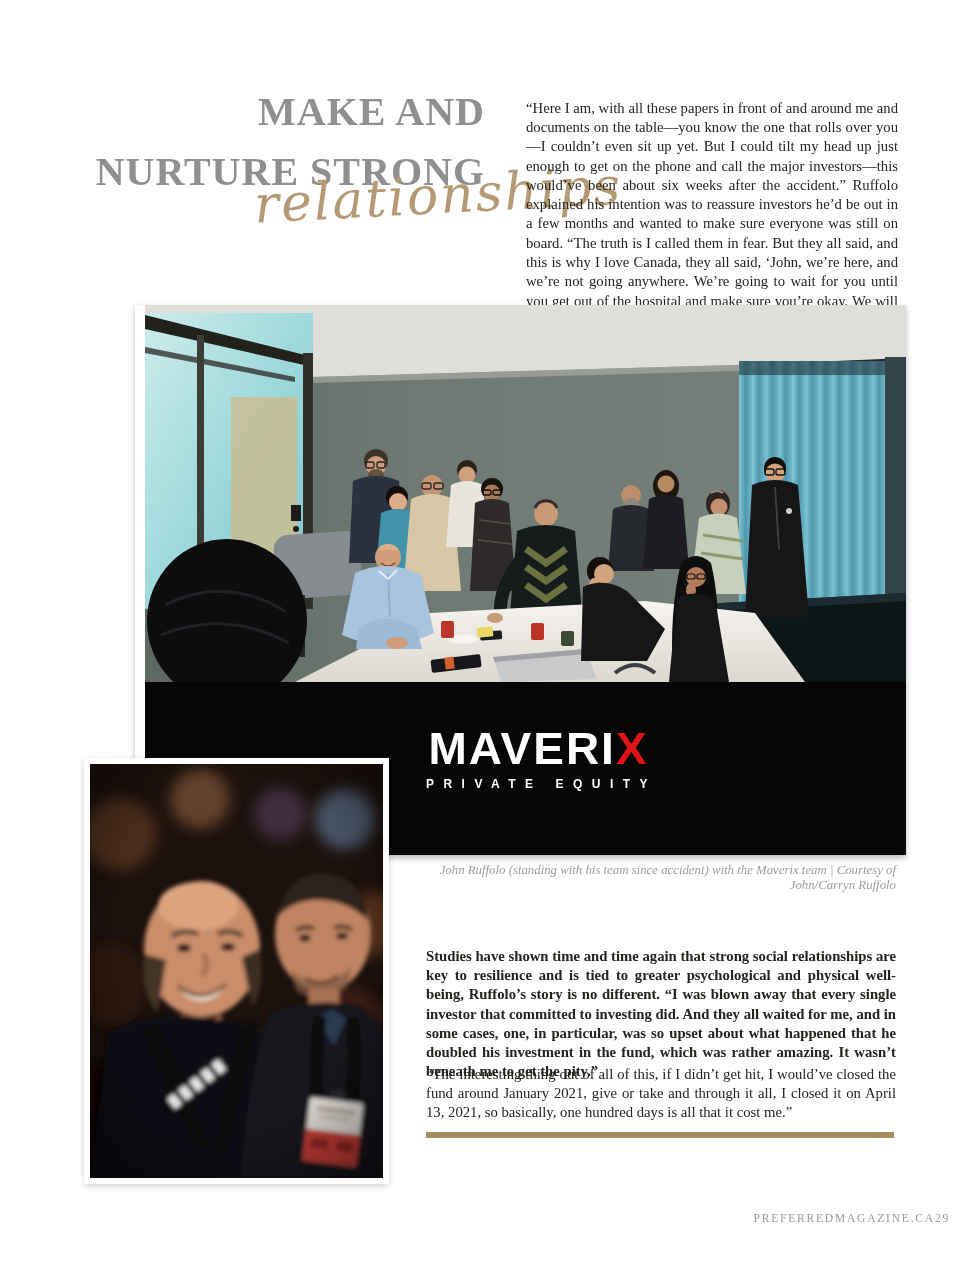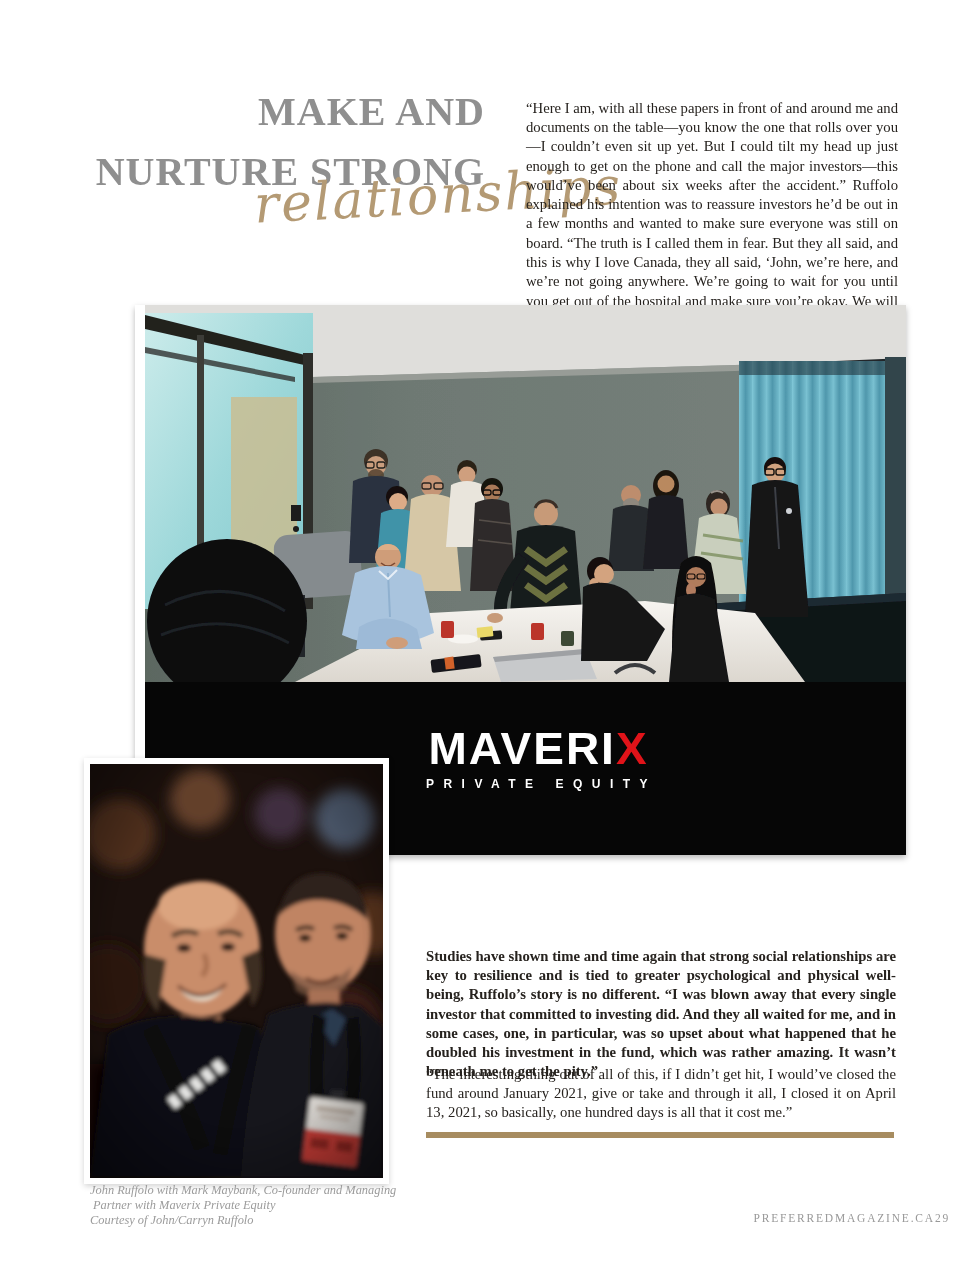--- a/index.html
+++ b/index.html
@@ -213,20 +213,21 @@
     </svg>
 
     <div class="logo-band">
       <div class="wordmark">
         <span>MAVERI</span><span class="x">X</span>
       </div>
       <div class="tagline">PRIVATE EQUITY</div>
     </div>
   </div>
 
+  <div class="main-caption">John Ruffolo (standing with his team since accident) with the Maverix team | Courtesy of John/Carryn Ruffolo</div>
 
   <div class="inset">
     <svg viewBox="0 0 293 414" preserveAspectRatio="none" aria-hidden="true">
       <defs>
         <radialGradient id="vin" cx="0.5" cy="0.45" r="0.78">
           <stop offset="0.55" stop-color="rgba(0,0,0,0)"></stop>
           <stop offset="1" stop-color="rgba(0,0,0,0.55)"></stop>
         </radialGradient>
         <filter id="big" x="-40%" y="-40%" width="180%" height="180%">
             <feGaussianBlur stdDeviation="7"></feGaussianBlur>
@@ -295,24 +296,19 @@
       </g>
       <rect width="293" height="414" fill="url(#vin)"></rect>
     </svg>
   </div>
 
   <p class="p1">Studies have shown time and time again that strong social relationships are key to resilience and is tied to greater psychological and physical well-being, Ruffolo’s story is no different.  “I was blown away that every single investor that committed to investing did. And they all waited for me, and in some cases, one, in particular, was so upset about what happened that he doubled his investment in the fund, which was rather amazing. It wasn’t beneath me to get the pity.”</p>
   <p class="p2">“The interesting thing out of all of this, if I didn’t get hit, I would’ve closed the fund around January 2021, give or take and through it all, I closed it on April 13, 2021, so basically, one hundred days is all that it cost me.”</p>
 
   <div class="rule"></div>
 
-  <div class="inset-caption">
-    <span class="line">John Ruffolo with Mark Maybank, Co-founder and Managing</span>
-    <span class="line indent">Partner with Maverix Private Equity</span>
-    <span class="line">Courtesy of John/Carryn Ruffolo</span>
-  </div>
 
   <div class="footer">
     <span>PREFERREDMAGAZINE.CA</span>
     <span>29</span>
   </div>
 
 </div>
 
 </body></html>

